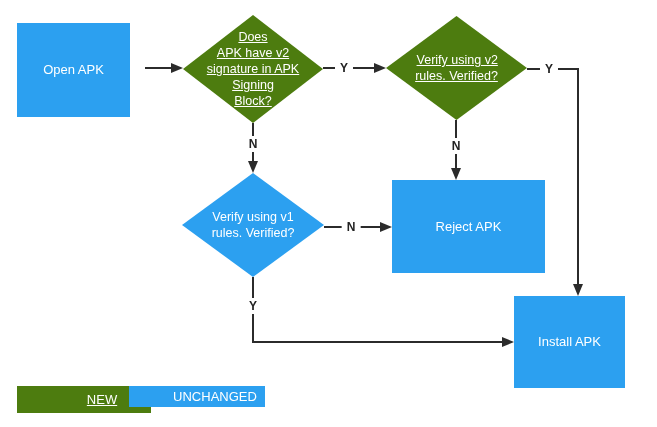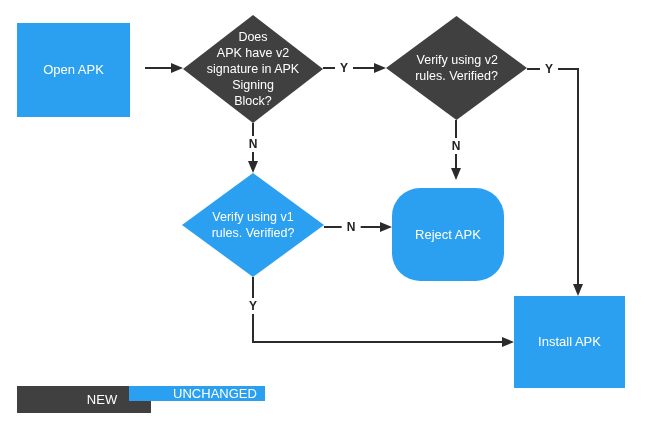--- a/index.html
+++ b/index.html
@@ -25,31 +25,31 @@
     position: absolute;
     display: flex;
     align-items: center;
     justify-content: center;
     text-align: center;
     color: #ffffff;
     font-size: 13px;
     line-height: 16px;
     white-space: pre-line;
   }
-  .new    { background: #404040; }
+  .new    { background: #4d7c0f; text-decoration: underline; }
   .unch   { background: #2ca0f0; }
   .diamond {
     clip-path: polygon(50% 0%, 100% 50%, 50% 100%, 0% 50%);
     font-size: 12.5px;
   }
   #node-open-apk    { left: 17px;  top: 23px;  width: 113px; height: 94px; }
   #node-v2-check    { left: 183px; top: 15px;  width: 140px; height: 108px; }
   #node-v2-verify   { left: 386px; top: 16px;  width: 141px; height: 104px; text-align: right; }
   #node-v1-verify   { left: 182px; top: 173px; width: 142px; height: 104px; }
-  #node-reject-apk  { left: 392px; top: 188px; width: 112px; height: 93px; border-radius: 28px; }
+  #node-reject-apk  { left: 392px; top: 180px; width: 153px; height: 93px; }
   #node-install-apk { left: 514px; top: 296px; width: 111px; height: 92px; }
 
   .edge-label {
     position: absolute;
     transform: translate(-50%, -50%);
     background: #ffffff;
     color: #222222;
     font-size: 12px;
     font-weight: bold;
     padding: 1px 5px;
@@ -65,21 +65,21 @@
   .legend-box {
     position: absolute;
     display: flex;
     align-items: center;
     justify-content: center;
     color: #ffffff;
     font-size: 13px;
     padding-left: 36px;
   }
   #legend-new       { left: 17px;  top: 386px; width: 98px;  height: 27px; }
-  #legend-unchanged { left: 129px; top: 386px; width: 100px; height: 15px; }
+  #legend-unchanged { left: 129px; top: 386px; width: 100px; height: 21px; }
 </style>
 </head>
 <body>
 
 <div class="canvas">
 
   <svg class="connectors" viewBox="0 0 657 427" xmlns="http://www.w3.org/2000/svg">
     <defs>
       <marker id="arrow" markerUnits="userSpaceOnUse" markerWidth="14" markerHeight="12" refX="0" refY="5" orient="auto">
         <path d="M0,0 L12,5 L0,10 Z" fill="#2b2b2b"></path>

